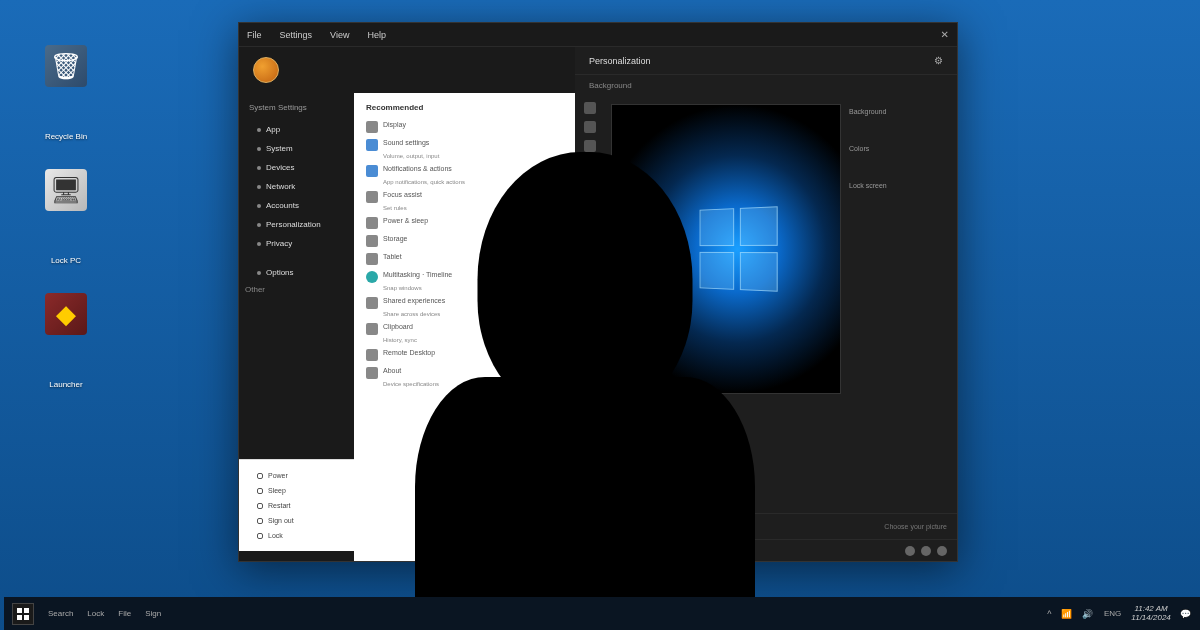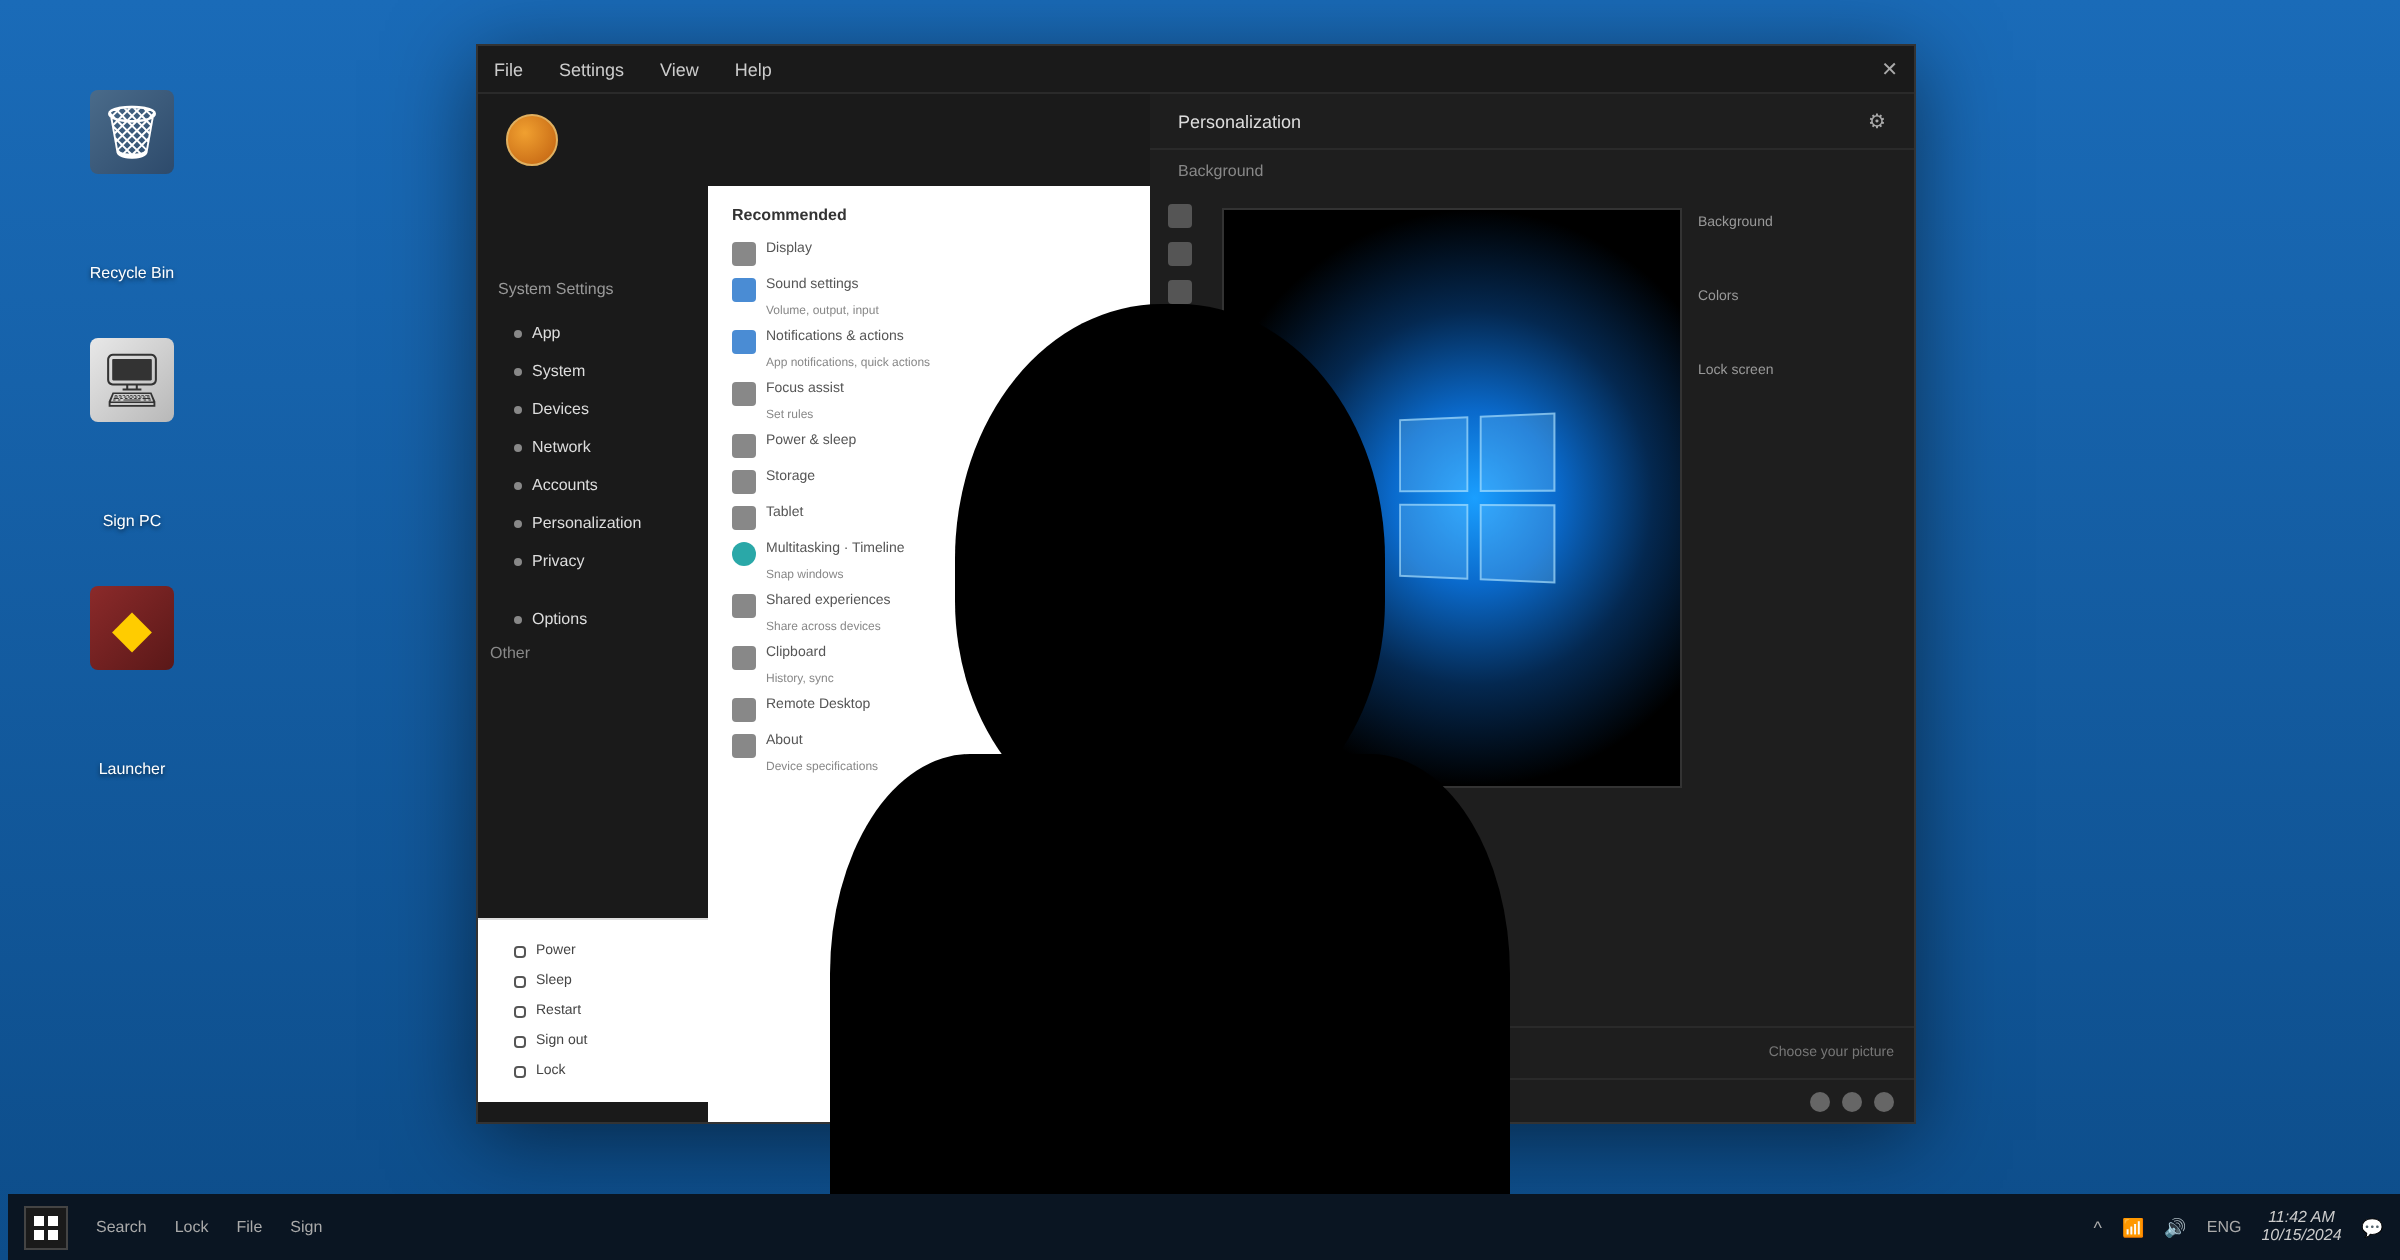--- a/index.html
+++ b/index.html
@@ -22,21 +22,21 @@
 
 .window-body { flex: 1; display: flex; overflow: hidden; }
 
 
 .left-panel { width: 336px; display: flex; flex-direction: column; background: #1a1a1a; }
 .user-row { height: 46px; display: flex; align-items: center; padding: 0 14px; gap: 8px; }
 .avatar { width: 26px; height: 26px; border-radius: 50%; background: radial-gradient(circle at 35% 35%, #f0a030, #c06010); border: 1px solid #e0b060; }
 .settings-content { flex: 1; display: flex; background: #fff; }
 
 .nav-col { width: 115px; background: #1a1a1a; padding: 10px 0; display: flex; flex-direction: column; }
-.nav-header { font-size: 8px; color: #999; padding: 0 10px 8px; margin-top: 37px; }
+.nav-header { font-size: 8px; color: #999; padding: 0 10px 8px; }
 .nav-item { font-size: 8px; color: #ddd; padding: 5px 10px 5px 18px; cursor: pointer; display: flex; align-items: center; gap: 5px; }
 .nav-item .dot { width: 4px; height: 4px; background: #888; border-radius: 50%; }
 .nav-sep { height: 10px; }
 .nav-sub { font-size: 8px; color: #888; padding: 3px 6px; }
 
 .white-foot { background: #fff; border-top: 1px solid #ddd; padding: 8px 0; }
 .foot-item { font-size: 7px; color: #444; padding: 4px 12px 4px 18px; cursor: pointer; display: flex; align-items: center; gap: 5px; }
 .fi-dot { width: 6px; height: 6px; border: 1px solid #555; border-radius: 2px; }
 
 .detail-col { flex: 1; background: #fff; padding: 10px 12px; overflow: hidden; }
@@ -90,21 +90,21 @@
 </head>
 <body>
 
 <div class="desktop-icons">
   <div class="desktop-icon">
     <div class="ico ico-1">🗑</div>
     <div class="lbl">Recycle Bin</div>
   </div>
   <div class="desktop-icon">
     <div class="ico ico-2">🖥</div>
-    <div class="lbl">Sign PC</div>
+    <div class="lbl">Lock PC</div>
   </div>
   <div class="desktop-icon">
     <div class="ico ico-3">◆</div>
     <div class="lbl">Launcher</div>
   </div>
 </div>
 
 <div class="app-window">
   <div class="menu-bar">
     <span class="menu-item">File</span>
@@ -311,17 +311,17 @@
   <span class="tb-item">Lock</span>
   <span class="tb-item">File</span>
   <span class="tb-item">Sign</span>
   <div class="tb-right">
     <span class="tb-tray">^</span>
     <span class="tb-tray">📶</span>
     <span class="tb-tray">🔊</span>
     <span class="tb-item">ENG</span>
     <div class="tb-time">
       <div>11:42 AM</div>
-      <div>10/15/2024</div>
+      <div>11/14/2024</div>
     </div>
     <span class="tb-tray">💬</span>
   </div>
 </div>
 
 </body></html>

